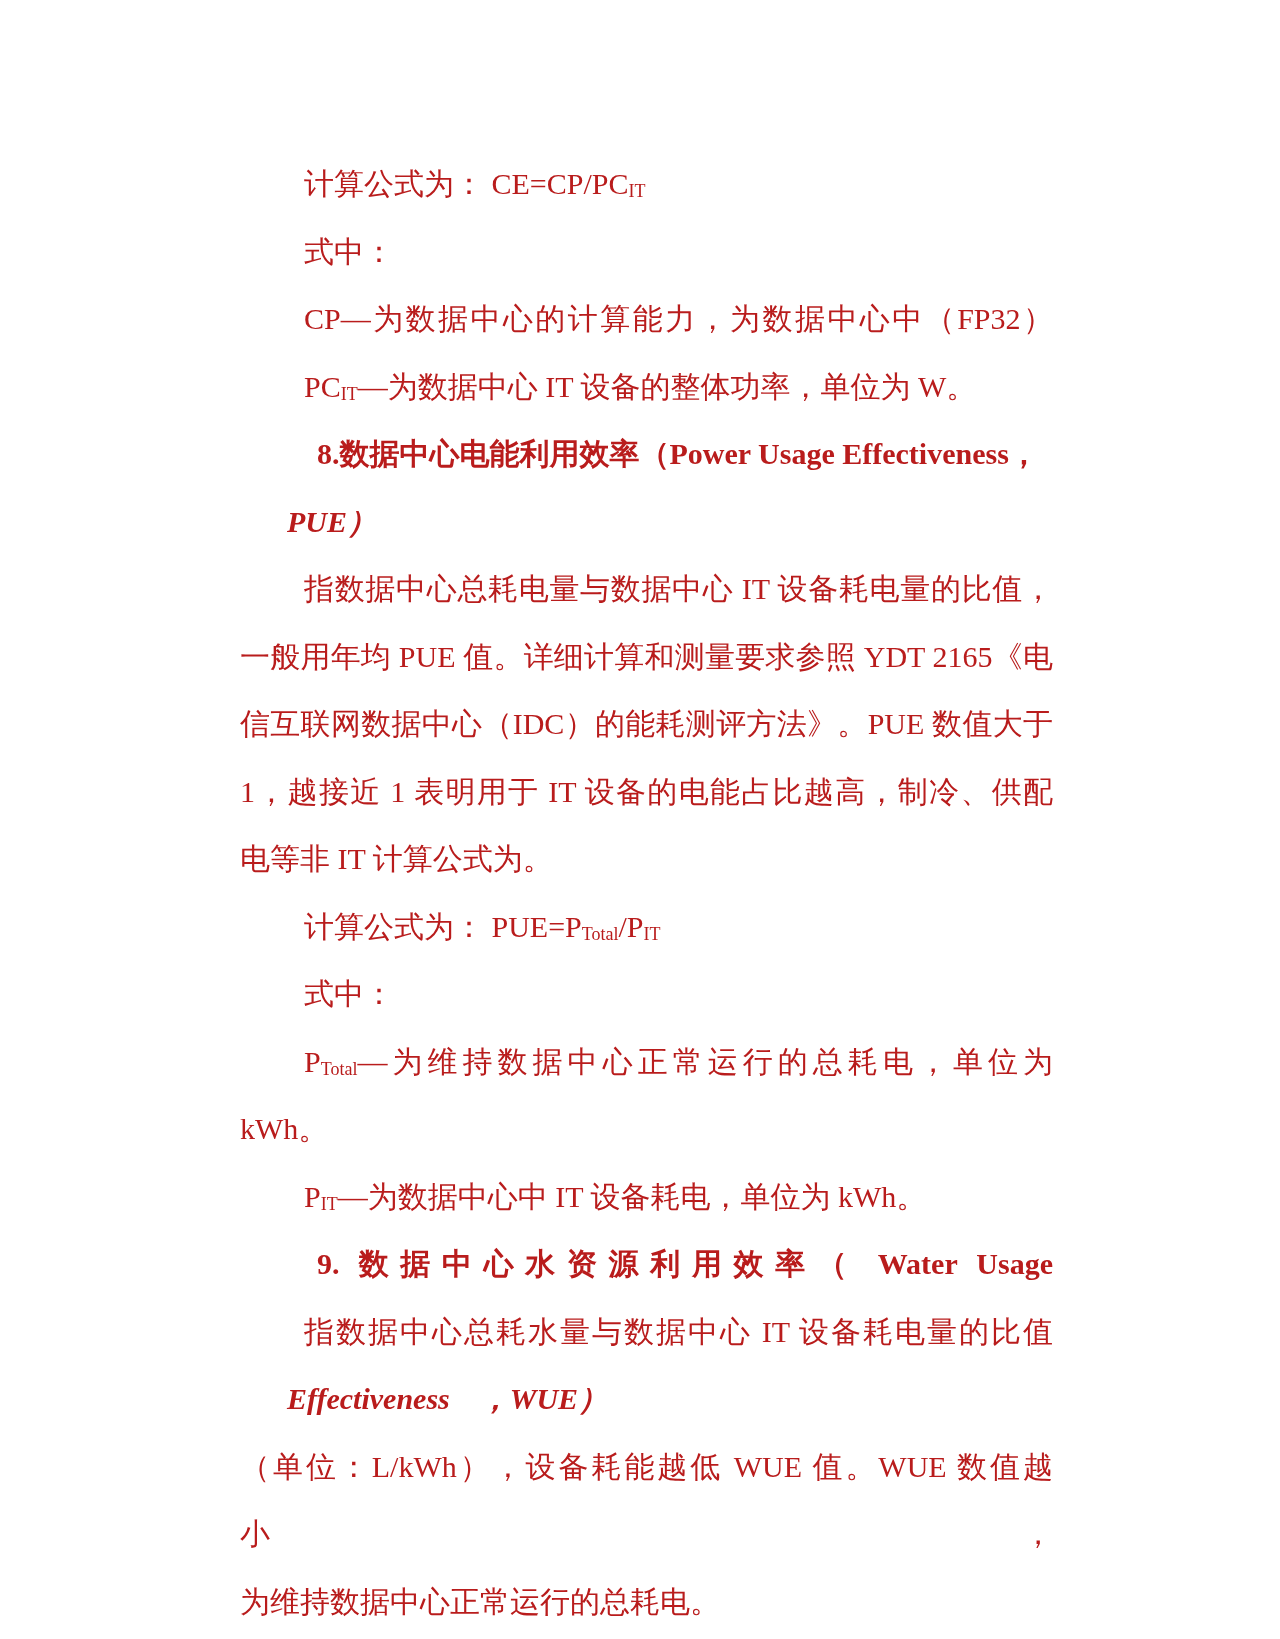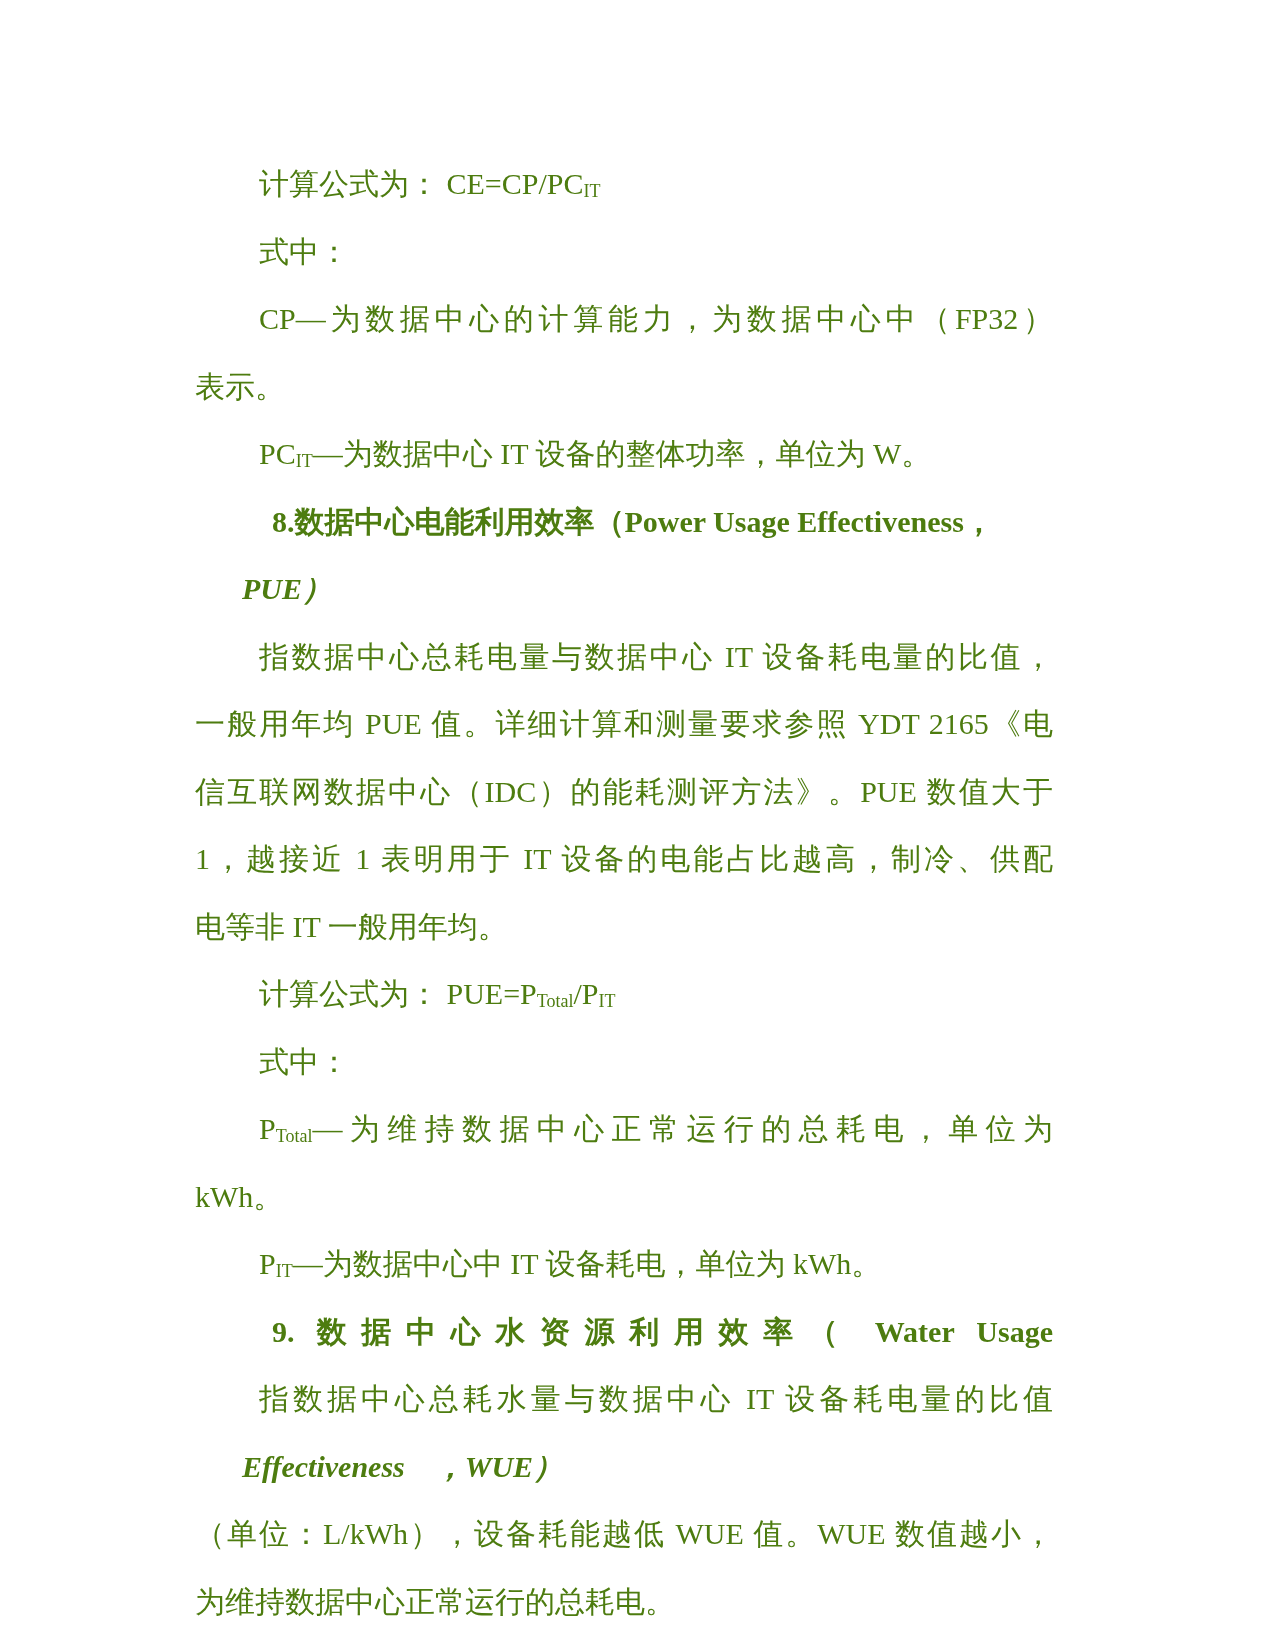--- a/index.html
+++ b/index.html
@@ -24,21 +24,22 @@
   .textblock {
     position: absolute;
     left: 195px;
     top: 150px;
     width: 858px;
   }
   .line {
     font-size: 30px;
     line-height: 67.5px;
     white-space: nowrap;
-    color: #4d7c0f;
+    color: #b91c1c;
+    margin-left: 45px;
   }
   .line.justify {
     white-space: normal;
     text-align: justify;
     text-align-last: justify;
   }
   .line.heading {
     font-weight: bold;
   }
   .ind-para  { text-indent: 64px; }
@@ -51,29 +52,28 @@
   }
 </style>
 </head>
 <body>
 
 <div class="page">
   <div class="textblock" style="color: rgb(22, 22, 22);">
       <div class="line ind-para">计算公式为： CE=CP/PC<sub>IT</sub></div>
       <div class="line ind-para">式中：</div>
       <div class="line justify ind-para">CP—为数据中心的计算能力，为数据中心中（FP32）</div>
-      <div class="line">表示。</div>
       <div class="line ind-para">PC<sub>IT</sub>—为数据中心 IT 设备的整体功率，单位为 W。</div>
       <div class="line heading ind-head1">8.数据中心电能利用效率（Power Usage Effectiveness，</div>
       <div class="line heading ind-head2">PUE）</div>
       <div class="line justify ind-para">指数据中心总耗电量与数据中心 IT 设备耗电量的比值，</div>
       <div class="line justify">一般用年均 PUE 值。详细计算和测量要求参照 YDT 2165《电</div>
       <div class="line justify">信互联网数据中心（IDC）的能耗测评方法》。PUE 数值大于</div>
       <div class="line justify">1，越接近 1 表明用于 IT 设备的电能占比越高，制冷、供配</div>
-      <div class="line">电等非 IT 一般用年均。</div>
+      <div class="line">电等非 IT 计算公式为。</div>
       <div class="line ind-para">计算公式为： PUE=P<sub>Total</sub>/P<sub>IT</sub></div>
       <div class="line ind-para">式中：</div>
       <div class="line justify ind-para">P<sub>Total</sub>—为维持数据中心正常运行的总耗电，单位为</div>
       <div class="line">kWh。</div>
       <div class="line ind-para">P<sub>IT</sub>—为数据中心中 IT 设备耗电，单位为 kWh。</div>
       <div class="line heading justify ind-head1">9. 数据中心水资源利用效率（ Water Usage</div>
       <div class="line justify ind-para">指数据中心总耗水量与数据中心 IT 设备耗电量的比值</div>
       <div class="line heading ind-head2">Effectiveness ，WUE）</div>
       <div class="line justify">（单位：L/kWh），设备耗能越低 WUE 值。WUE 数值越小，</div>
       <div class="line">为维持数据中心正常运行的总耗电。</div>

